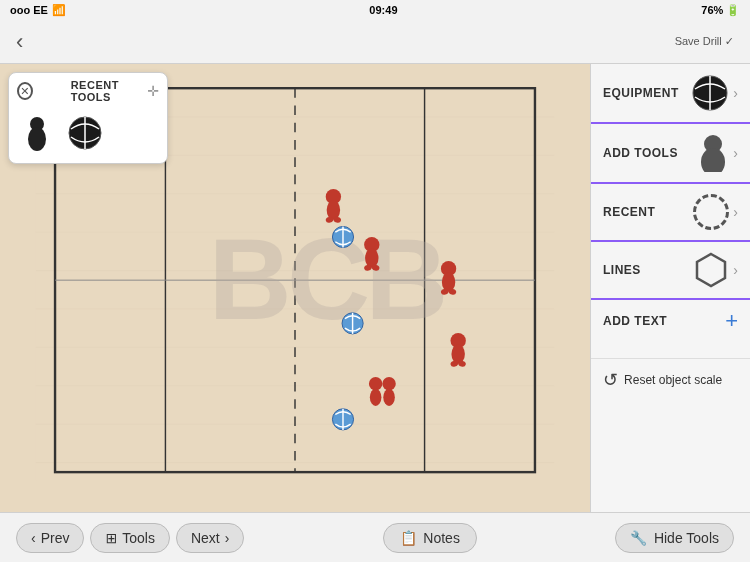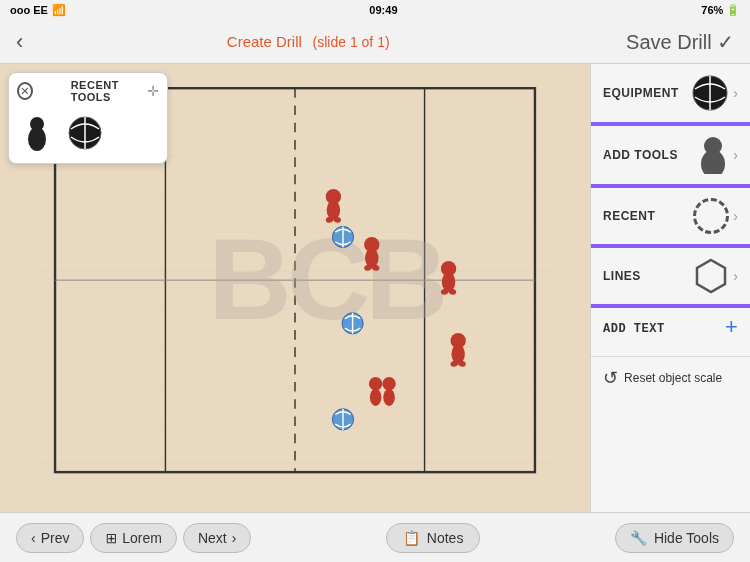--- a/index.html
+++ b/index.html
@@ -32,21 +32,21 @@
       background: #f2f2f2;
       border-bottom: 1px solid #d0d0d0;
       display: flex;
       align-items: center;
       justify-content: space-between;
       padding: 0 16px;
     }
     .nav-back { font-size: 22px; color: #555; cursor: pointer; }
     .nav-title { font-size: 17px; font-weight: 600; color: #222; }
     .nav-title span { color: #e05a2b; font-weight: 400; font-size: 15px; }
-    .nav-save { font-size: 20px; color: #555; display: flex; align-items: flex-end; gap: 4px; margin-left: 33px; }
+    .nav-save { font-size: 11px; color: #555; display: flex; align-items: flex-end; gap: 4px; margin-left: 33px; }
 
     
     .main-content {
       display: flex;
       height: calc(562px - 20px - 44px - 50px);
       position: relative;
     }
 
     
     .court-area {
@@ -125,21 +125,21 @@
       border-left: 1px solid #d0d0d0;
       display: flex;
       flex-direction: column;
       overflow-y: auto;
     }
     .sidebar-item {
       display: flex;
       align-items: center;
       justify-content: space-between;
       padding: 10px 12px;
-      border-bottom: 4px solid #8b5cf6;
+      border-bottom: 2px solid #8b5cf6;
       cursor: pointer;
     }
     .sidebar-item-left {
       display: flex;
       align-items: center;
       gap: 8px;
     }
     .sidebar-item-label {
       font-size: 12px;
       font-weight: 600;
@@ -161,22 +161,21 @@
 
     
     .add-text-section {
       padding: 8px 12px;
       border-bottom: 1px solid #ddd;
     }
     .add-text-header {
       display: flex;
       align-items: center;
       justify-content: space-between;
-      margin-bottom: 7px;
-      font-family: Liberation Mono, monospace;
+      margin-bottom: 16px;
     }
     .add-text-label {
       font-size: 12px;
       font-weight: 700;
       color: #333;
       letter-spacing: 0.5px;
     }
     .add-text-plus {
       font-size: 22px;
       color: #3a7bd5;
@@ -270,24 +269,20 @@
   </div>
   <span>09:49</span>
   <div class="status-right">
     <span>76%</span>
     <span>🔋</span>
   </div>
 </div>
 
 <div class="nav-bar">
   <span class="nav-back">‹</span>
-  <div class="nav-title">
-    <span>Create Drill</span>
-    <span style="color:#e05a2b;font-size:14px;font-weight:400;margin-left:6px;">(slide 1 of 1)</span>
-  </div>
   <div class="nav-save">
     <span>Save Drill ✓</span>
   </div>
 </div>
 
 <div class="main-content">
 
   <div class="court-area">
 
     <svg viewBox="0 0 580 448" style="position:absolute;top:5px;left:5px;width:580px;height:430px;">
@@ -476,21 +471,21 @@
 
 <div class="bottom-toolbar">
 
   <div class="toolbar-group">
     <button class="toolbar-btn">
       <span>‹</span>
       <span>Prev</span>
     </button>
     <button class="toolbar-btn">
       <span>⊞</span>
-      <span>Lorem</span>
+      <span>Tools</span>
     </button>
     <button class="toolbar-btn">
       <span>Next</span>
       <span>›</span>
     </button>
   </div>
 
   <div class="toolbar-group">
     <button class="toolbar-btn-notes">
       <span>📋</span>

